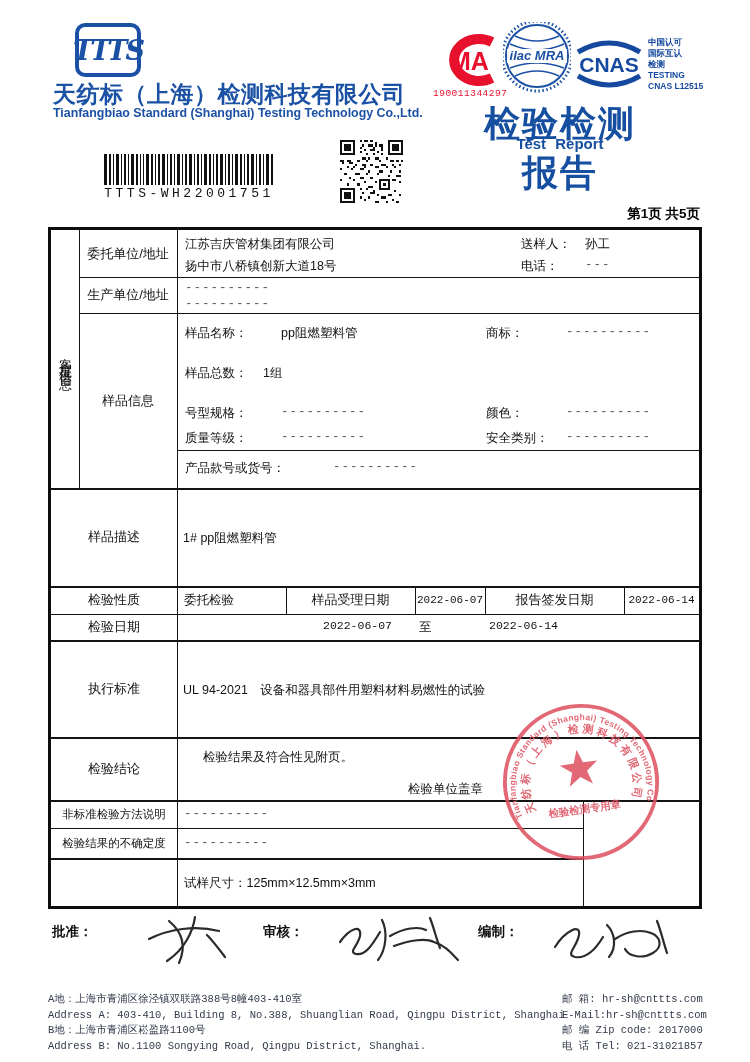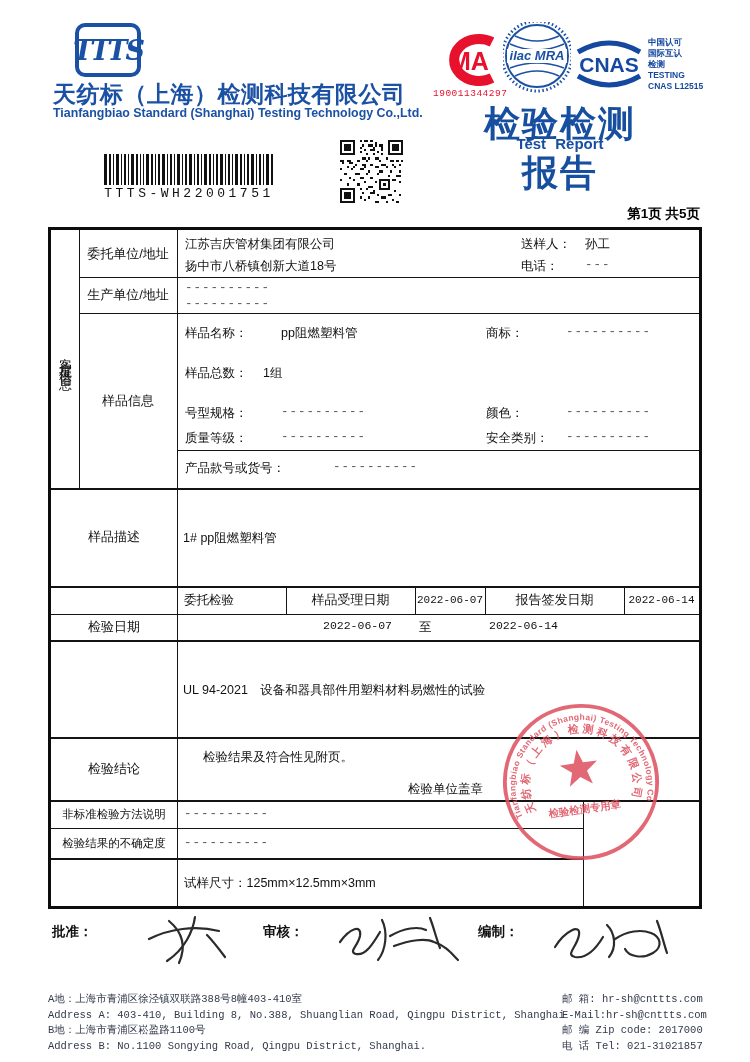--- a/index.html
+++ b/index.html
@@ -301,31 +301,33 @@
   <div class="cv" style="left:134px;top:200px;">质量等级：</div>
   <div class="cv dash" style="left:230px;top:200px;">----------</div>
   <div class="cv" style="left:435px;top:200px;">安全类别：</div>
   <div class="cv dash" style="left:515px;top:200px;">----------</div>
   <div class="cv" style="left:134px;top:230px;">产品款号或货号：</div>
   <div class="cv dash" style="left:282px;top:230px;">----------</div>
 
   <div class="cell" style="left:0;top:258px;width:126px;height:98px;">样品描述</div>
   <div class="cv" style="left:132px;top:300px;">1# pp阻燃塑料管</div>
 
+  <div class="cell" style="left:0;top:356px;width:126px;height:28px;">检验性质</div>
   <div class="cv" style="left:133px;top:362px;">委托检验</div>
   <div class="cell" style="left:235px;top:356px;width:129px;height:28px;">样品受理日期</div>
   <div class="cell mono" style="left:364px;top:356px;width:70px;height:28px;font-size:11px;">2022-06-07</div>
   <div class="cell" style="left:434px;top:356px;width:139px;height:28px;">报告签发日期</div>
   <div class="cell mono" style="left:573px;top:356px;width:75px;height:28px;font-size:11px;">2022-06-14</div>
 
   <div class="cell" style="left:0;top:384px;width:126px;height:26px;">检验日期</div>
   <div class="cv mono" style="left:272px;top:389px;font-size:11.5px;">2022-06-07</div>
   <div class="cv" style="left:368px;top:389px;">至</div>
   <div class="cv mono" style="left:438px;top:389px;font-size:11.5px;">2022-06-14</div>
 
+  <div class="cell" style="left:0;top:410px;width:126px;height:97px;">执行标准</div>
   <div class="cv" style="left:132px;top:452px;">UL 94-2021　设备和器具部件用塑料材料易燃性的试验</div>
 
   <div class="cell" style="left:0;top:507px;width:126px;height:63px;">检验结论</div>
   <div class="cv" style="left:152px;top:519px;">检验结果及符合性见附页。</div>
   <div class="cv" style="left:357px;top:551px;">检验单位盖章</div>
 
   <div class="cell" style="left:0;top:570px;width:126px;height:28px;font-size:11.5px;">非标准检验方法说明</div>
   <div class="cv dash" style="left:133px;top:577px;">----------</div>
 
   <div class="cell" style="left:0;top:598px;width:126px;height:30px;font-size:11.5px;">检验结果的不确定度</div>

